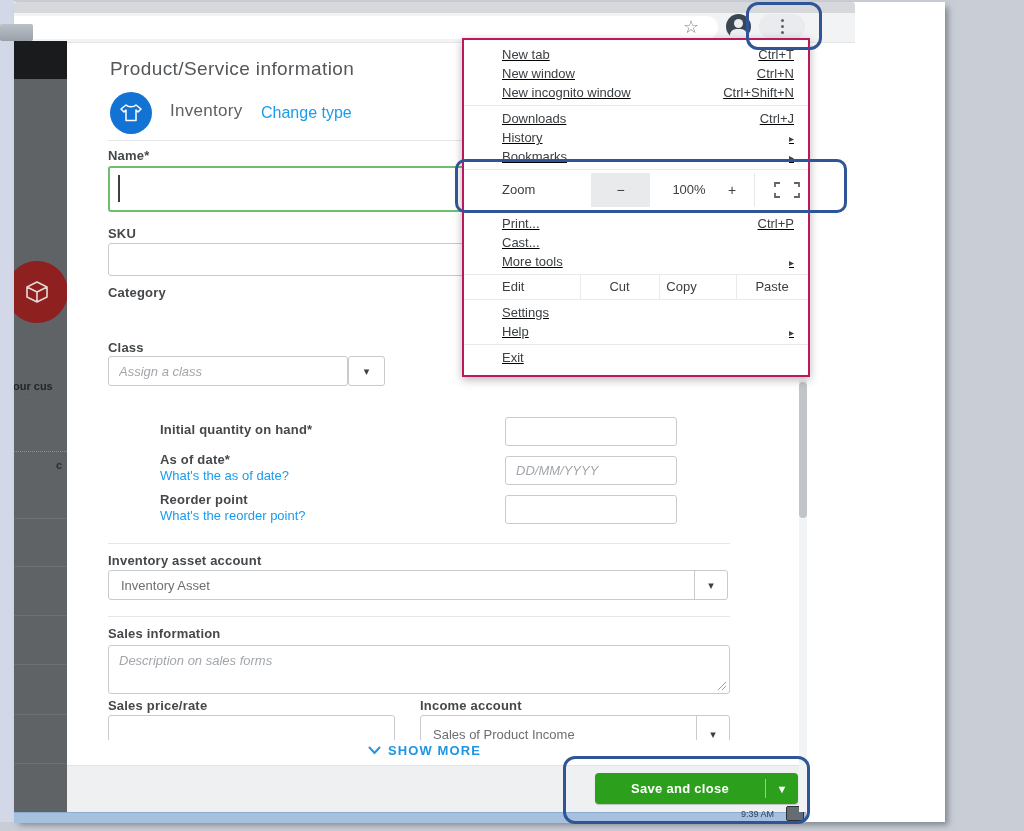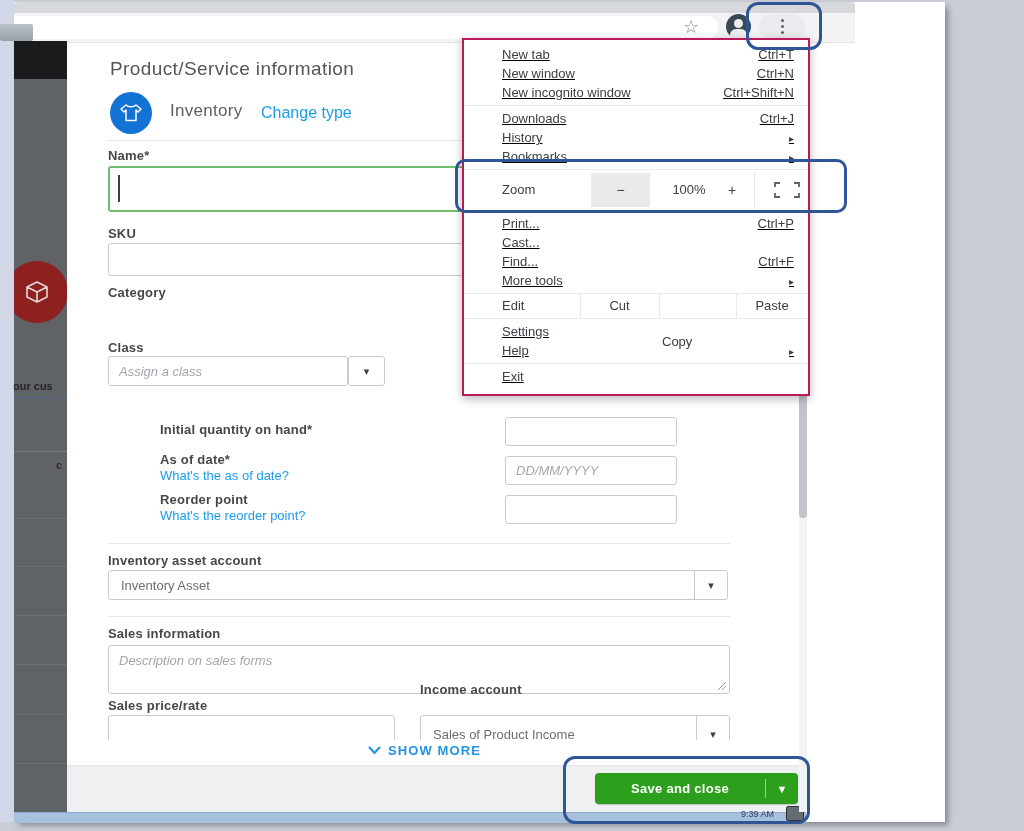--- a/index.html
+++ b/index.html
@@ -95,21 +95,21 @@
                    font-size:13px;color:#3b4044;}
   .zoomrow .zplus{position:absolute;left:258px;top:0;width:20px;text-align:center;line-height:34px;
                   font-size:14px;color:#3b4044;cursor:pointer;}
   .zoomrow .zdiv{position:absolute;left:290px;top:0;height:34px;border-left:1px solid #e4e6e8;}
   .zoomrow .zfs{position:absolute;left:310px;top:9px;cursor:pointer;}
   .editrow{position:relative;height:24px;border-top:1px solid #e8eaec;border-bottom:1px solid #e8eaec;
            font-size:13px;color:#3b4044;}
   .editrow span{position:absolute;top:0;line-height:24px;cursor:pointer;}
   .editrow .c-edit{left:38px;}
   .editrow .c-cut{left:116px;width:79px;text-align:center;}
-  .editrow .c-copy{left:198px;width:77px;margin-top:36px;}
+  .editrow .c-copy{left:179px;width:77px;text-align:center;}
   .editrow .c-paste{left:272px;width:72px;text-align:center;}
   .editrow .vsep{position:absolute;top:0;height:24px;border-left:1px solid #e8eaec;}
 
   
   .ann{border:3px solid #2f5597;border-radius:12px;z-index:10;background:transparent;}
   .ann1{left:746px;top:2px;width:70px;height:42px;}
   .ann2{left:455px;top:159px;width:386px;height:48px;border-radius:10px;}
   .ann3{left:563px;top:756px;width:241px;height:62px;}
 </style>
 </head>
@@ -203,21 +203,21 @@
     <div class="abs box ta">
       <span class="ta-ph">Description on sales forms</span>
       <svg class="rsz" width="11" height="11" viewBox="0 0 11 11">
         <path d="M10 2 L2 10 M10 6 L6 10" stroke="#9aa0a5" stroke-width="1" fill="none"></path>
       </svg>
     </div>
 
     <div class="abs lab" style="left:94px;top:696px">Sales price/rate</div>
     <input class="abs inp" style="left: 94px; top: 713px; width: 287px; height: 38px;" value="">
 
-    <div class="abs lab" style="left:406px;top:680px">Income account</div>
+    <div class="abs lab" style="left:406px;top:696px">Income account</div>
     <div class="abs sel" style="left:406px;top:713px;width:310px;height:38px">
       <span class="val">Sales of Product Income</span>
       <span class="arr">▾</span>
     </div>
 
     <div class="abs footer-white"></div>
     <div class="abs footer-gray"></div>
     <div class="abs showmore">
       <svg width="13" height="9" viewBox="0 0 13 9">
         <path d="M1.5 1.5 L6.5 7 L11.5 1.5" fill="none" stroke="#2095e3" stroke-width="2" stroke-linecap="round"></path>
@@ -280,24 +280,20 @@
     <div class="msep"></div>
     <div class="mrow">
       <span>Print...</span>
       <span class="ms">Ctrl+P</span>
     </div>
     <div class="mrow">
       <span>Cast...</span>
       <span class="ms"></span>
     </div>
     <div class="mrow">
-      <span>Find...</span>
-      <span class="ms">Ctrl+F</span>
-    </div>
-    <div class="mrow">
       <span>More tools</span>
       <span class="sub"></span>
     </div>
     <div style="height:3px"></div>
     <div class="editrow">
       <span class="c-edit">Edit</span>
       <span class="vsep" style="left:116px"></span>
       <span class="c-cut">Cut</span>
       <span class="vsep" style="left:195px"></span>
       <span class="c-copy">Copy</span>

